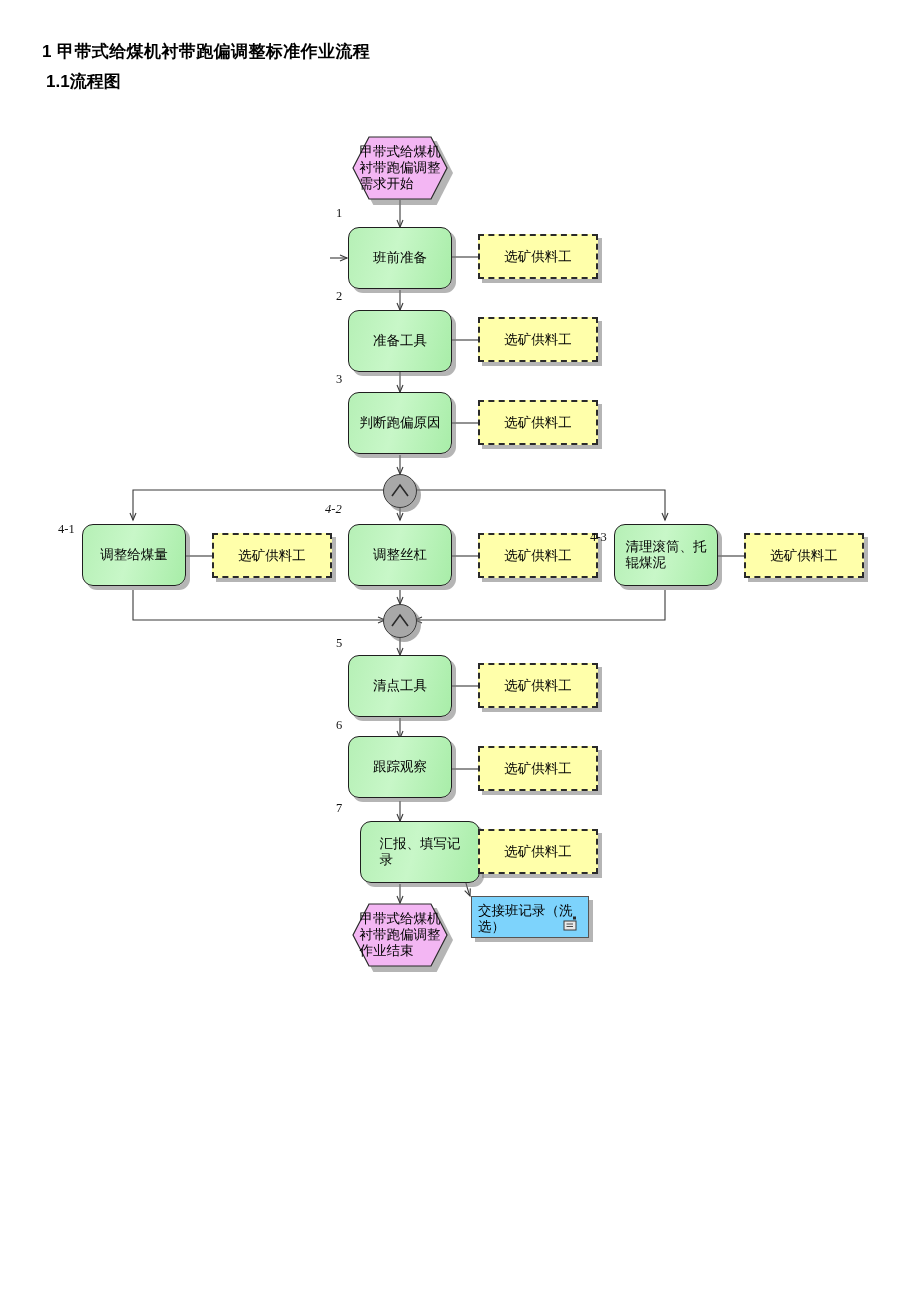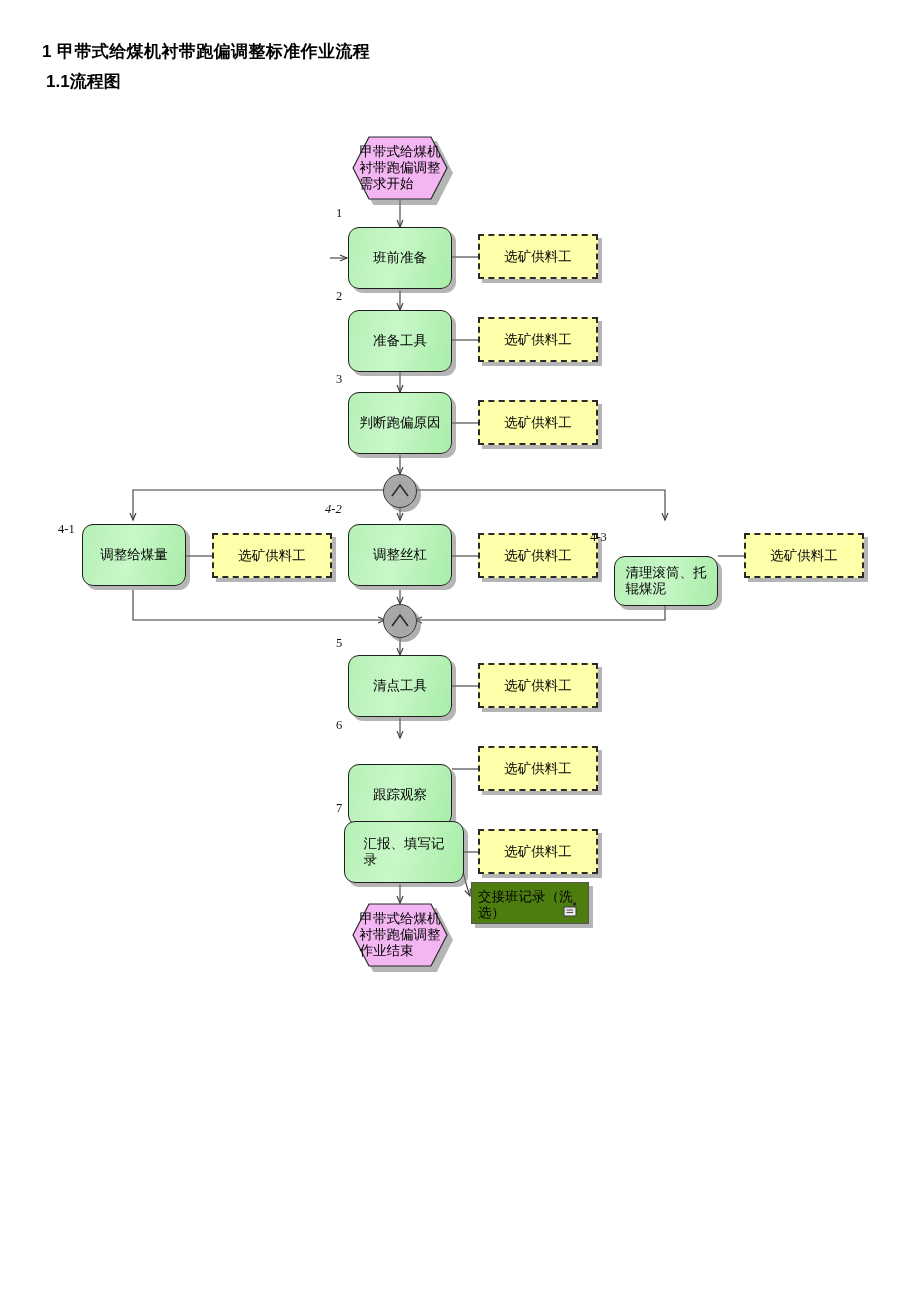--- a/index.html
+++ b/index.html
@@ -160,22 +160,23 @@
     text-align: center;
     font-size: 13.5px;
     white-space: nowrap;
   }
 
   
   .record {
     position: absolute;
     box-sizing: border-box;
     border: 1.2px solid #555;
-    background: #4d7c0f;
+    background: #7dd3fc;
     box-shadow: 4px 4px 0 rgba(120,120,120,0.55);
+    margin-top: 14px;
   }
   .record .node-text {
     font-size: 13.5px;
     align-items: flex-start;
     padding-top: 6px;
   }
   .record .doc-icon {
     position: absolute;
     right: 8px;
     bottom: 4px;
@@ -309,21 +310,21 @@
 
   <div class="steplabel" style="left:325px; top:502px;font-style:italic;">4-2</div>
   <div class="proc" style="left:348px; top:524px; width:104px; height:62px;">
     <div class="node-text">调整丝杠</div>
   </div>
   <div class="role" style="left:478px; top:533px; width:120px; height:45px;">
     <div class="node-text">选矿供料工</div>
   </div>
 
   <div class="steplabel" style="left:590px; top:502px;margin-top:28px;">4-3</div>
-  <div class="proc" style="left:614px; top:524px; width:104px; height:50px;margin-top:32px;">
+  <div class="proc" style="left:614px; top:524px; width:104px; height:62px;">
     <div class="node-text">清理滚筒、托
 辊煤泥</div>
   </div>
   <div class="role" style="left:744px; top:533px; width:120px; height:45px;">
     <div class="node-text">选矿供料工</div>
   </div>
 
   <div class="junction" style="left:383px; top:604px;">
     <div class="jshadow"></div>
     <div class="jbody"></div>
@@ -334,29 +335,29 @@
 
   <div class="steplabel" style="left:336px; top:636px;">5</div>
   <div class="proc" style="left:348px; top:655px; width:104px; height:62px;">
     <div class="node-text">清点工具</div>
   </div>
   <div class="role" style="left:478px; top:663px; width:120px; height:45px;">
     <div class="node-text">选矿供料工</div>
   </div>
 
   <div class="steplabel" style="left:336px; top:718px;">6</div>
-  <div class="proc" style="left:348px; top:764px; width:104px; height:62px;">
+  <div class="proc" style="left:348px; top:736px; width:104px; height:62px;">
     <div class="node-text">跟踪观察</div>
   </div>
   <div class="role" style="left:478px; top:746px; width:120px; height:45px;">
     <div class="node-text">选矿供料工</div>
   </div>
 
   <div class="steplabel" style="left:336px; top:801px;">7</div>
-  <div class="proc" style="left:344px; top:821px; width:120px; height:62px;">
+  <div class="proc" style="left:360px; top:821px; width:120px; height:62px;">
     <div class="node-text">汇报、填写记
 录</div>
   </div>
   <div class="role" style="left:478px; top:829px; width:120px; height:45px;">
     <div class="node-text">选矿供料工</div>
   </div>
 
   <div class="record" style="left:471px; top:882px; width:118px; height:42px;">
     <div class="node-text">交接班记录（洗选）</div>
     <svg class="doc-icon" viewBox="0 0 18 18">

